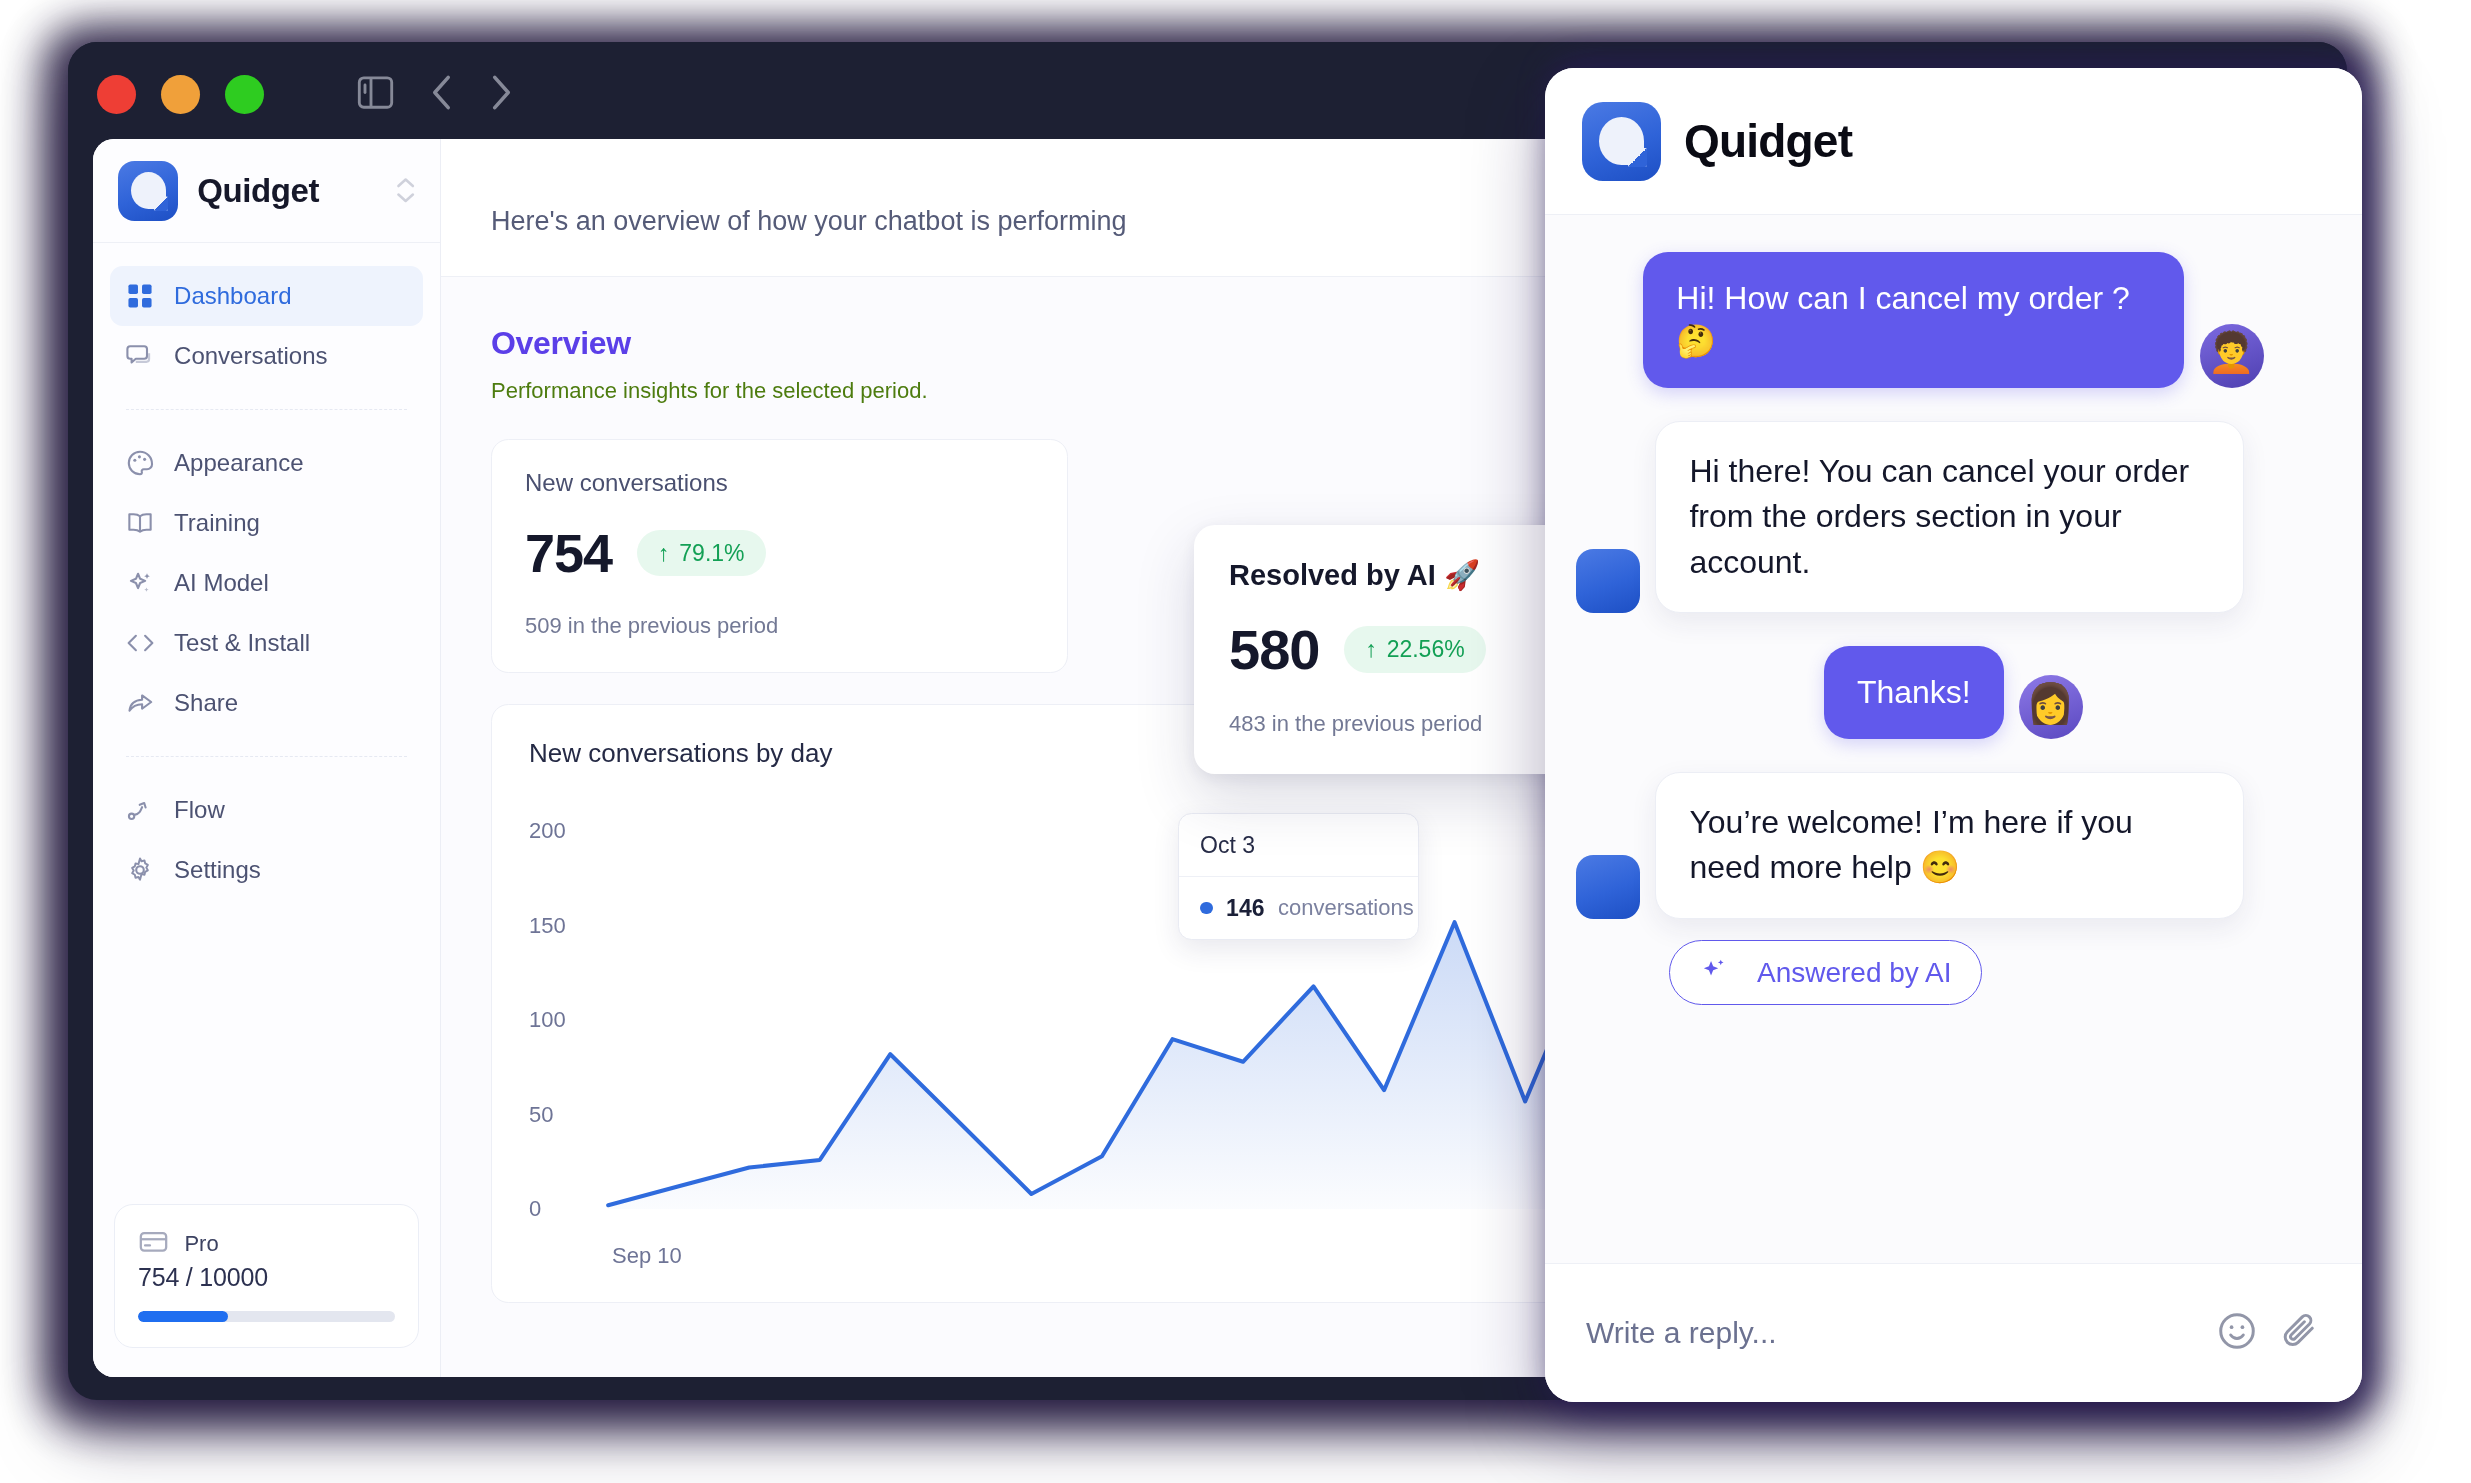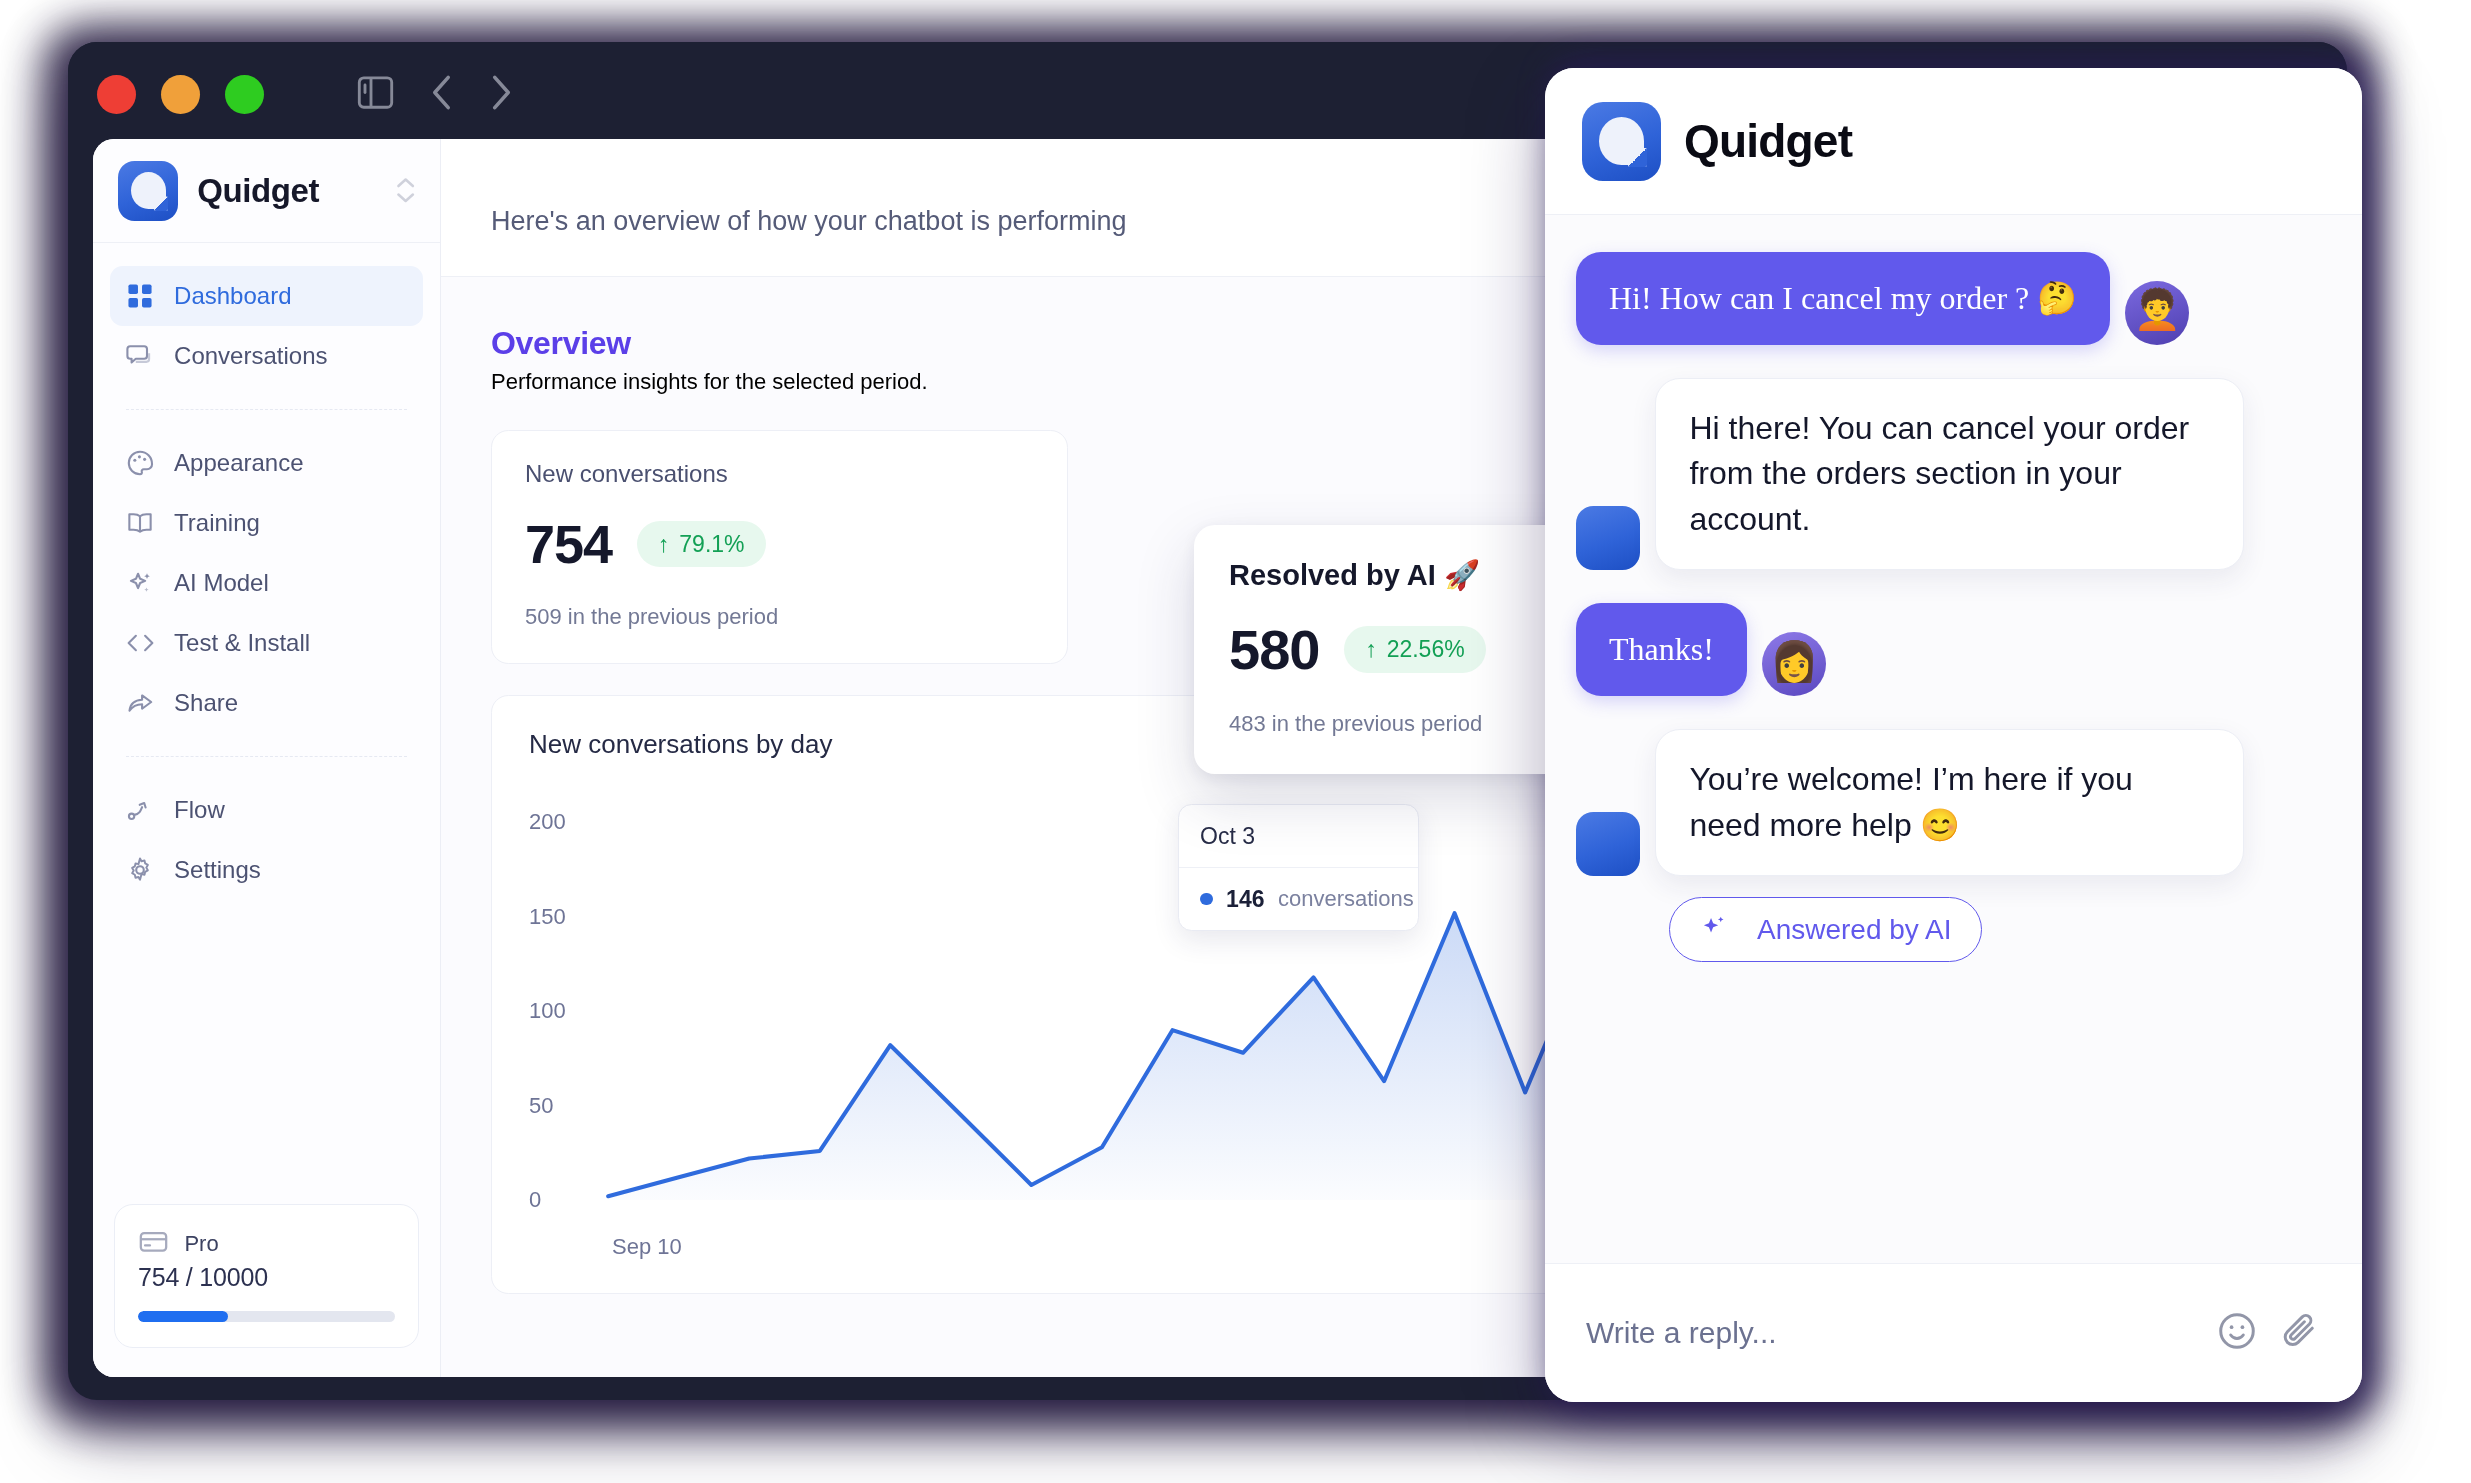--- a/index.html
+++ b/index.html
@@ -140,21 +140,21 @@
     background: #fff;
   }
   .welcome { font-size: 39px; font-weight: bold; color: #171a2e; letter-spacing: -0.6px; }
   .subtitle { font-size: 27px; color: #555b78; margin-top: 21px; }
 
   .overview-row {
     display: flex; align-items: flex-start; justify-content: space-between;
     padding: 48px 50px 0 50px;
   }
   .ov-title { font-size: 32px; font-weight: bold; color: #5b3fe8; letter-spacing: -0.3px; }
-  .ov-sub { font-size: 22px; color: #000000; margin-top: 7px; }
+  .ov-sub { font-size: 22px; color: #4d7c0f; margin-top: 16px; }
   .datepick {
     display: flex; align-items: center; gap: 17.4px;
     height: 64px; padding: 0 27px;
     background: #f1f2f7; border-radius: 13.5px;
     font-size: 24px; color: #3d4361;
     margin-top: 5.8px;
   }
 
   
   .cards { display: flex; gap: 25px; padding: 35px 50px 0 50px; }
@@ -252,21 +252,21 @@
     border-bottom: 1px solid #eef0f6;
   }
   .chat-logo { width: 79px; height: 79px; border-radius: 21px; }
   .chat-logo .blob { width: 45px; height: 48px; }
   .chat-logo .blob::after, .chat-logo .blob::before { width: 19.3px; height: 19.3px; }
   .chat-title { font-size: 46px; font-weight: bold; color: #0a0b14; letter-spacing: -0.8px; }
 
   .chat-body { flex: 1; padding: 37px 31px 9.7px 31px; overflow: hidden; }
 
   .msg-row { display: flex; align-items: flex-end; gap: 15.4px; margin-bottom: 33px; }
-  .msg-row.out { justify-content: flex-start; font-family: Liberation Serif, serif; }
+  .msg-row.out { justify-content: center; }
   .bubble-out {
     background: #6159ec; color: #fff;
     border-radius: 25px;
     padding: 25px 33px;
     font-size: 32px; line-height: 1.34;
     max-width: 541px;
     box-shadow: 0 5.8px 17.4px rgba(97,89,236,.24);
   }
   .bubble-in {
     background: #fff; color: #14172a;

